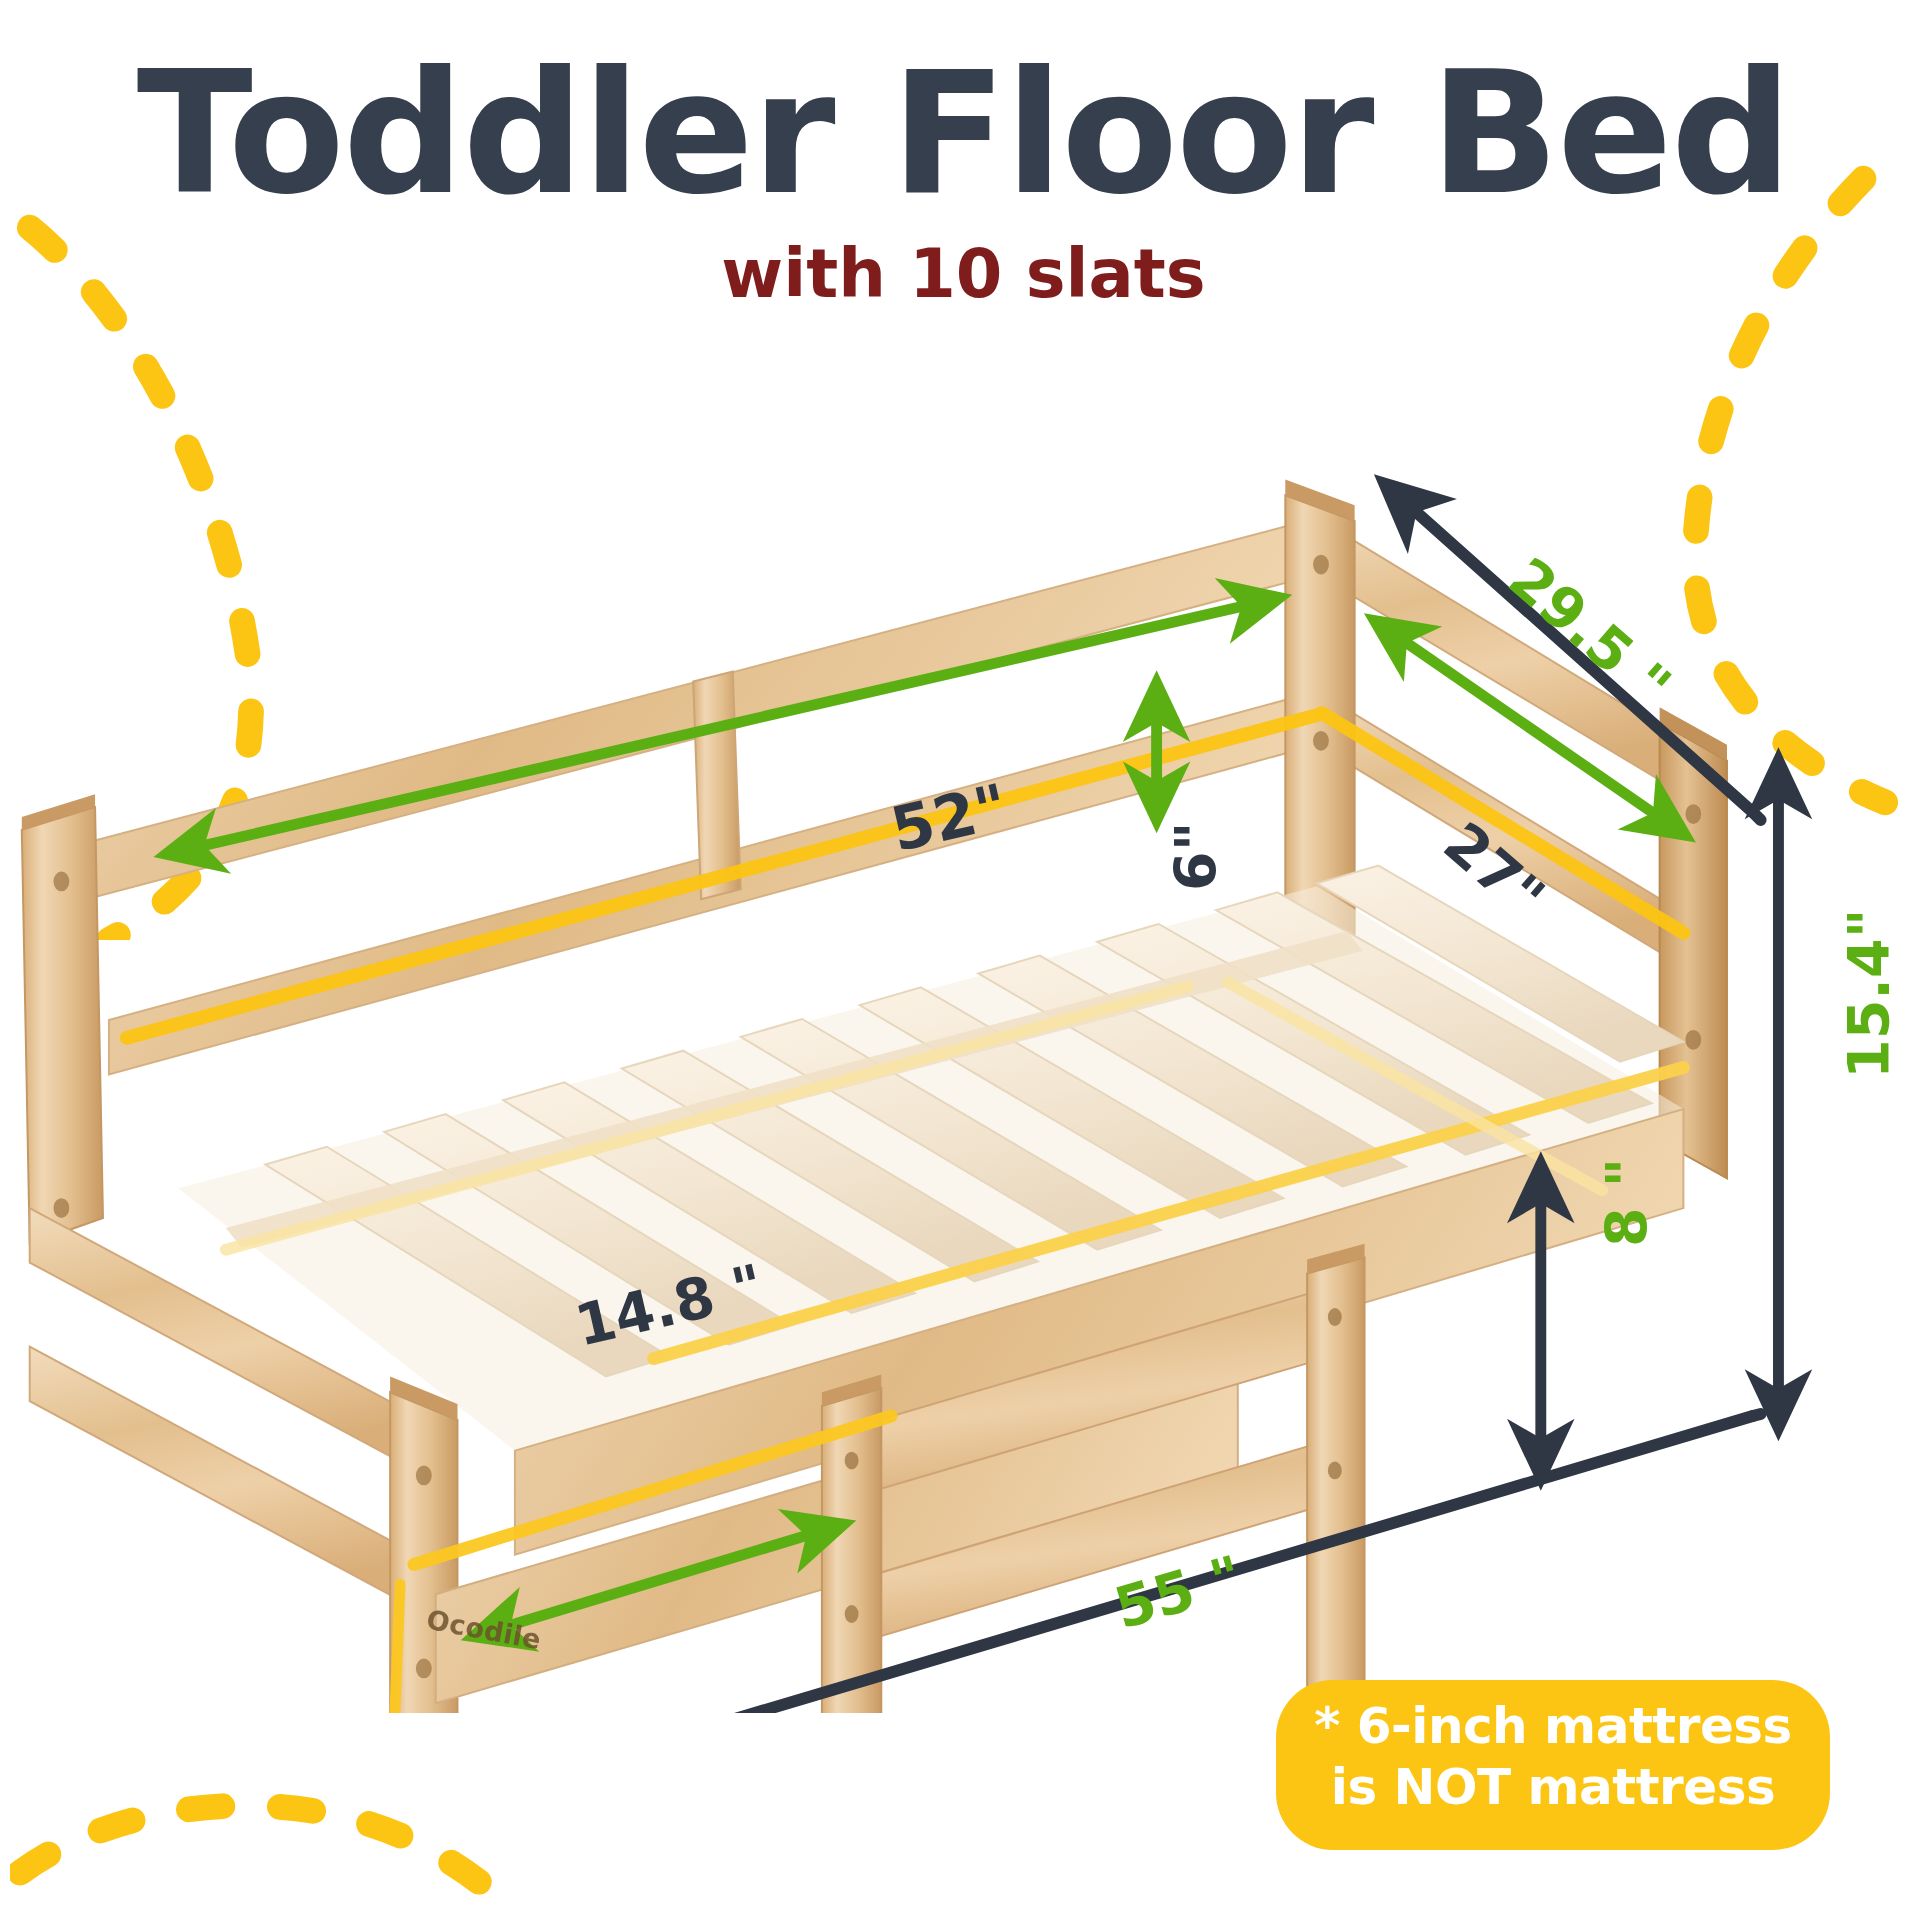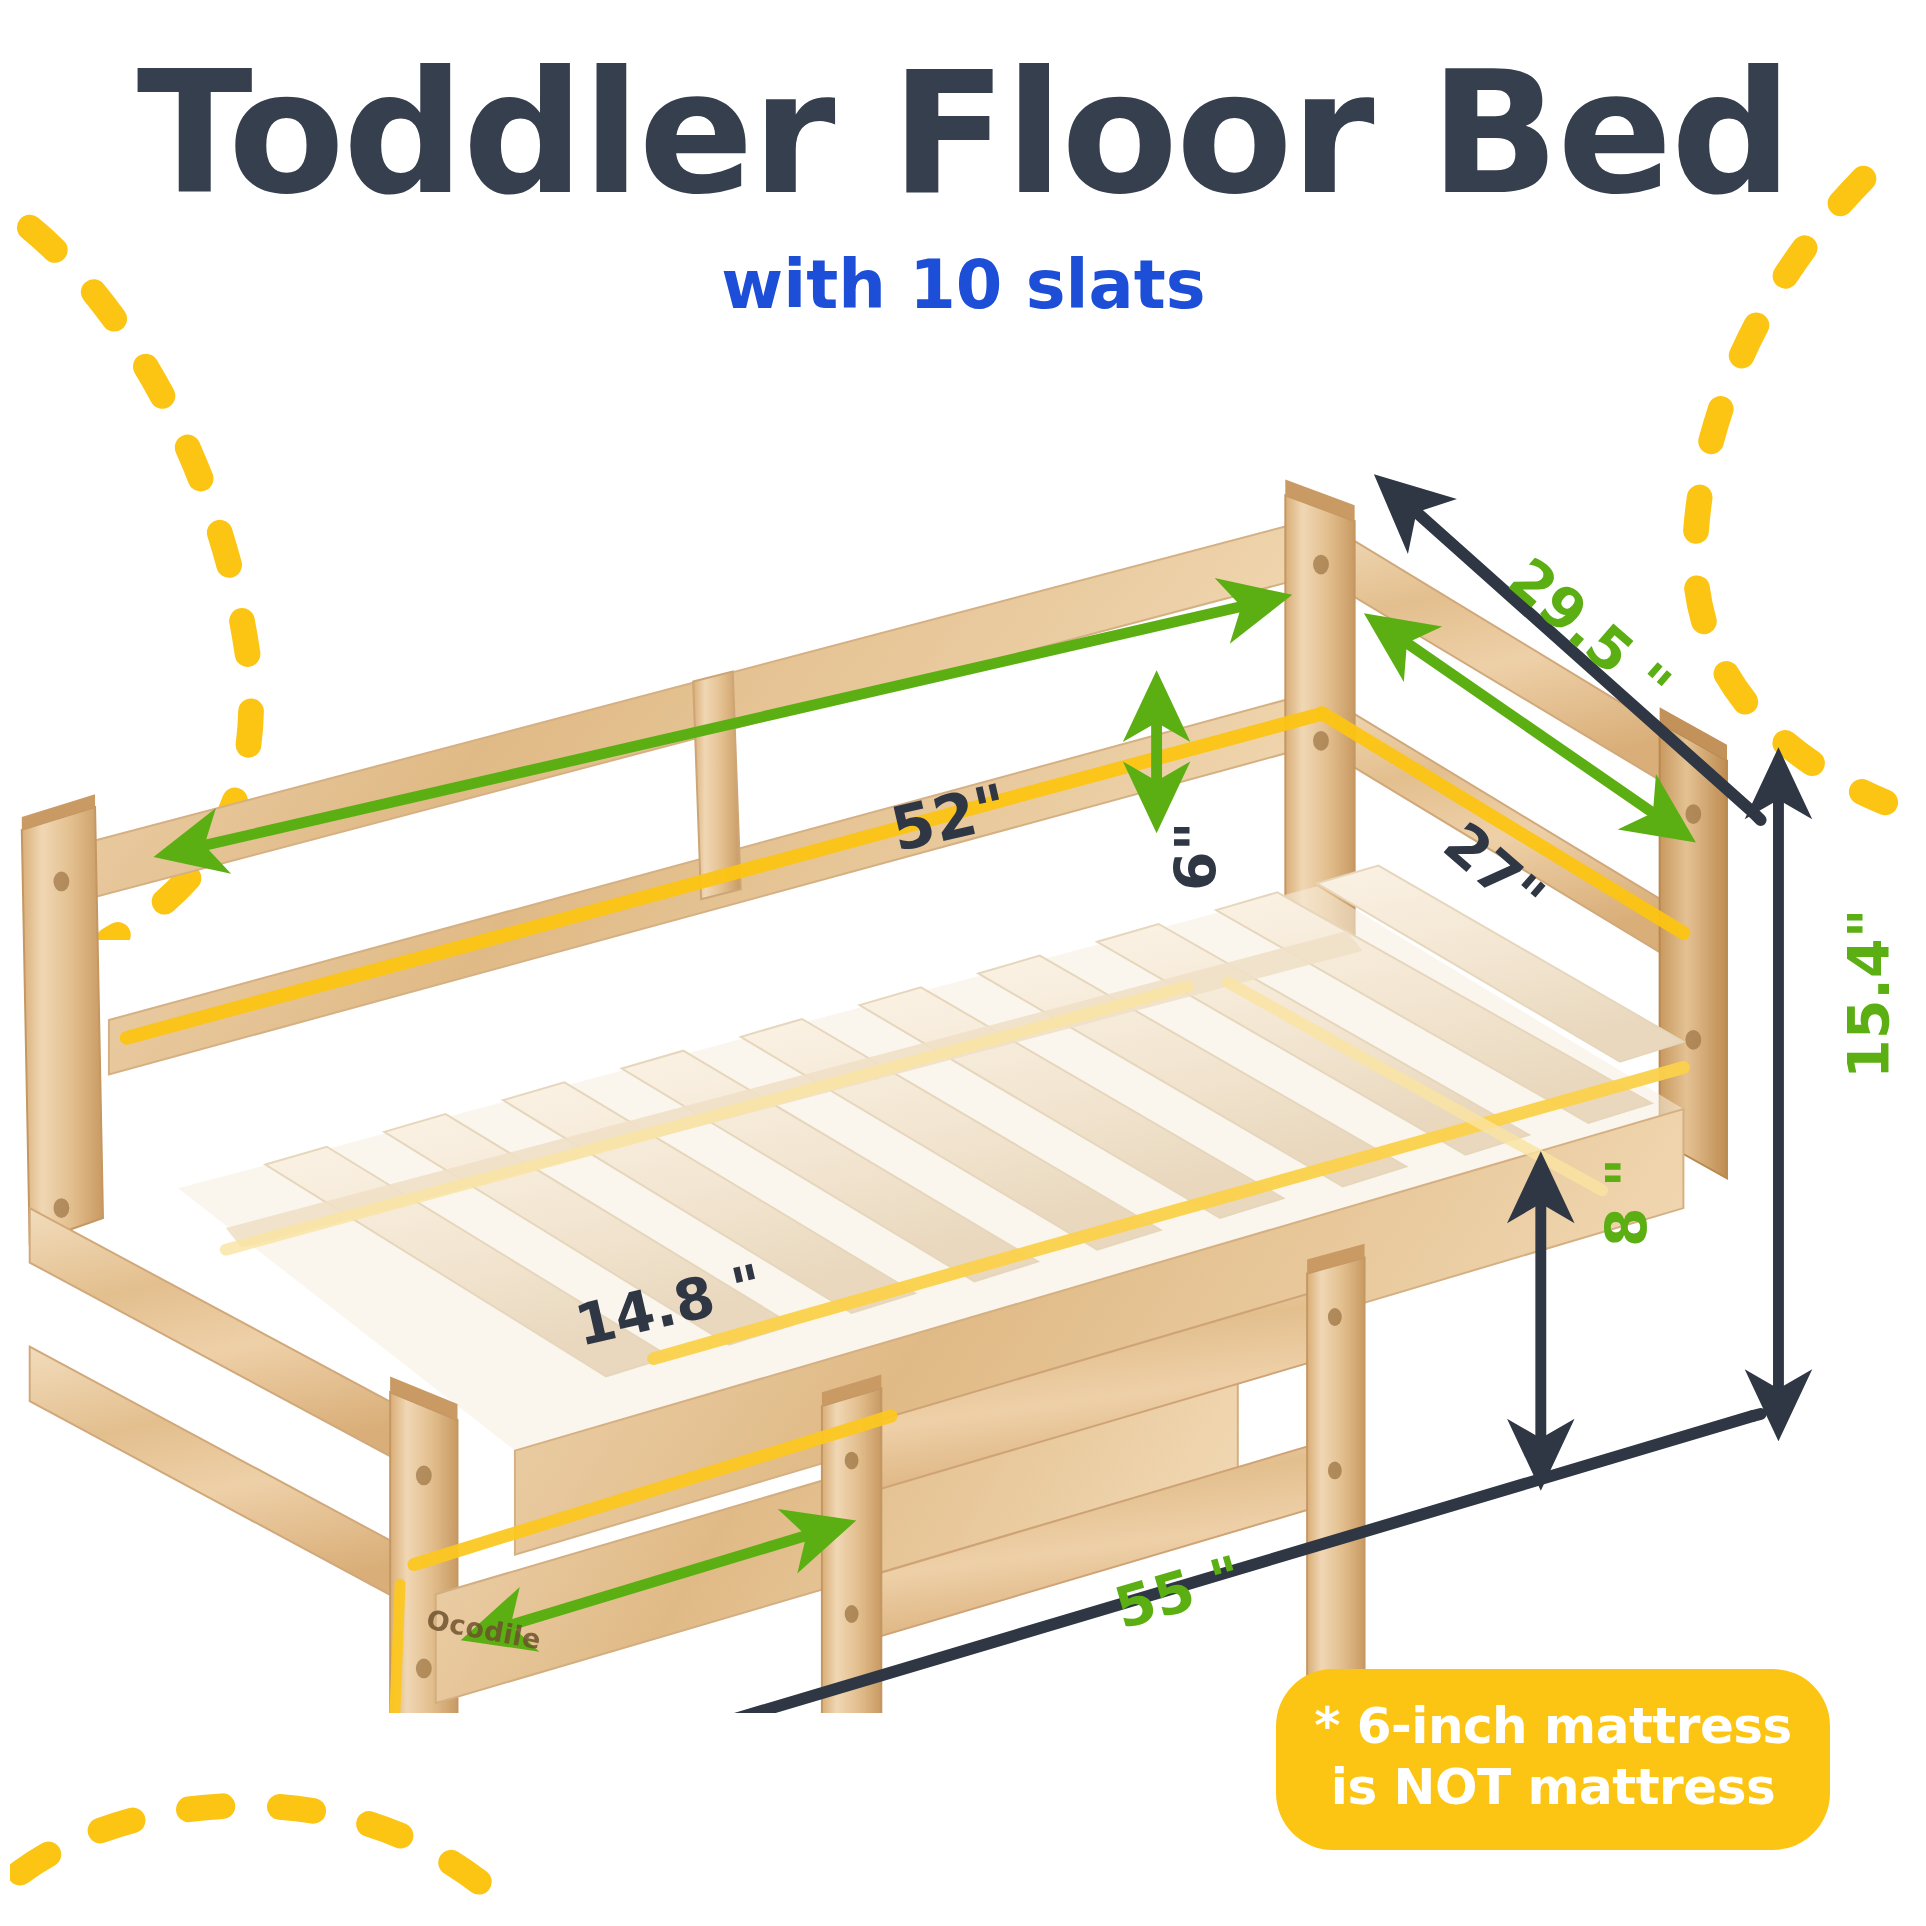--- a/index.html
+++ b/index.html
@@ -15,22 +15,22 @@
   .titles{position:absolute;left:0;top:0;width:1927px;text-align:center;z-index:40;}
   .t-main{
     font-size:170px;line-height:1.0;font-weight:800;color:#363F4D;
     letter-spacing:-2px;margin-top:48px;white-space:nowrap;
   }
   .t-sub{
     font-size:149px;line-height:1.0;font-weight:800;color:#5BAF13;
     letter-spacing:-1px;margin-top:24px;
   }
   .t-sub2{
-    font-size:67px;line-height:1.0;font-weight:800;color:#1d4ed8;
-    letter-spacing:0px;margin-top:34px;
+    font-size:67px;line-height:1.0;font-weight:800;color:#7f1d1d;
+    letter-spacing:0px;margin-top:23px;
   }
 
   
   .deco{position:absolute;z-index:5;pointer-events:none;}
   #deco-left{left:-10px;top:188px;}
   #deco-right{right:-20px;top:149px;}
   #deco-bottom{left:10px;bottom:0px;}
 
   
   #bed{position:absolute;left:0;top:426px;width:1927px;height:1287px;z-index:10;}
@@ -43,21 +43,21 @@
     font-family:"DejaVu Sans","Liberation Sans",sans-serif;
     z-index:35;
   }
   .dt-green{color:#5BAF13;}
   .dt-dark{color:#2F3744;}
 
   
   #note{
     position:absolute;right:55px;bottom:77px;width:554px;
     background:#FCC413;border-radius:57px;
-    padding:27px 34px 32px;box-sizing:border-box;
+    padding:16px 34px 32px;box-sizing:border-box;
     text-align:center;z-index:45;
   }
   #note .line{
     color:#ffffff;font-weight:800;font-size:50px;line-height:1.22;
     letter-spacing:-0.5px;
   }
 
   
   #brand{
     position:absolute;left:426px;top:1614px;z-index:33;

